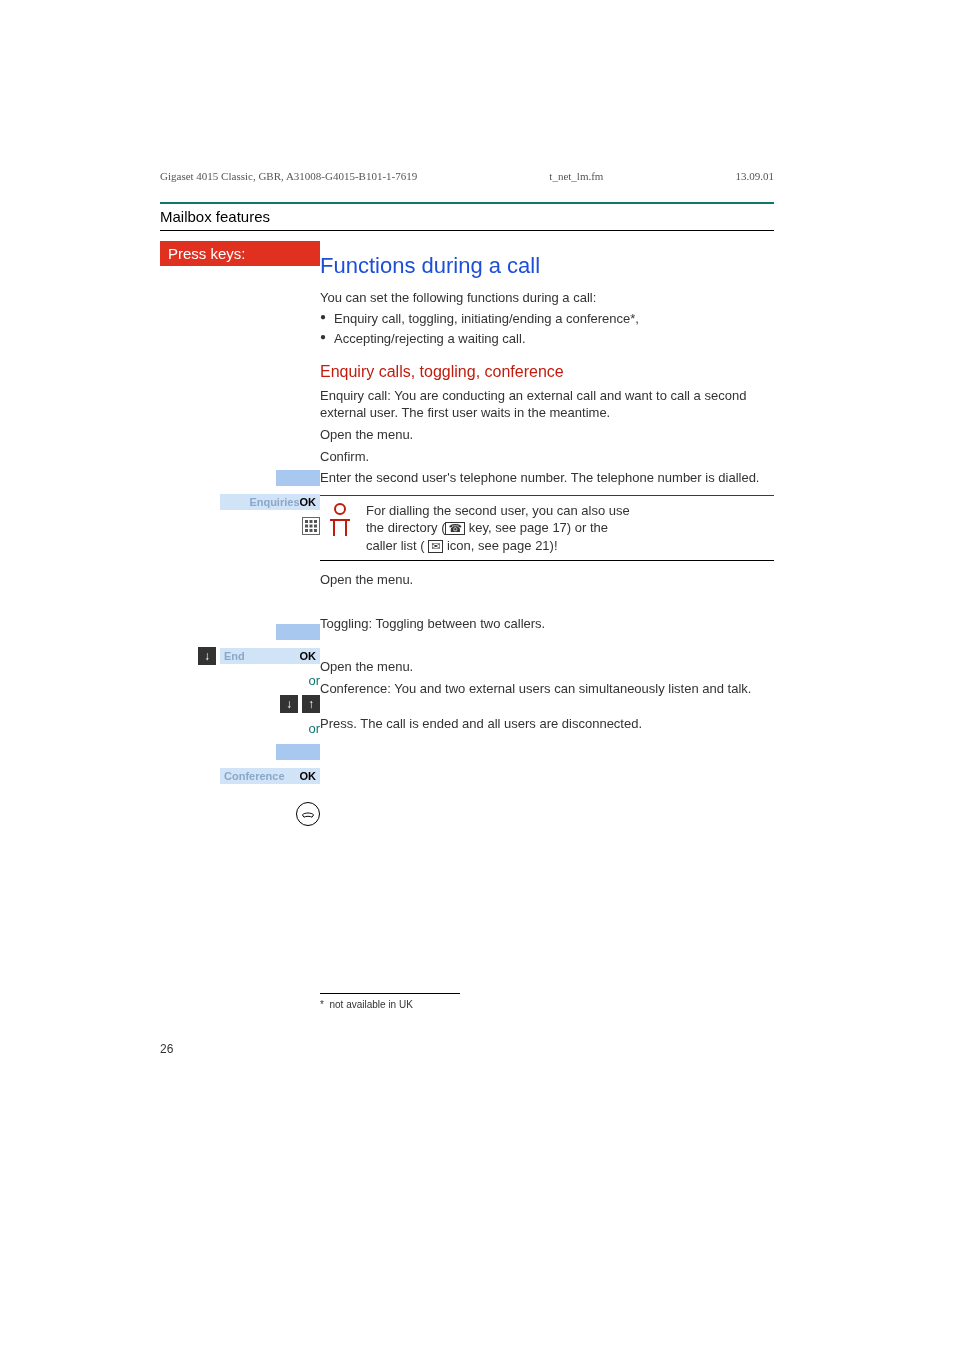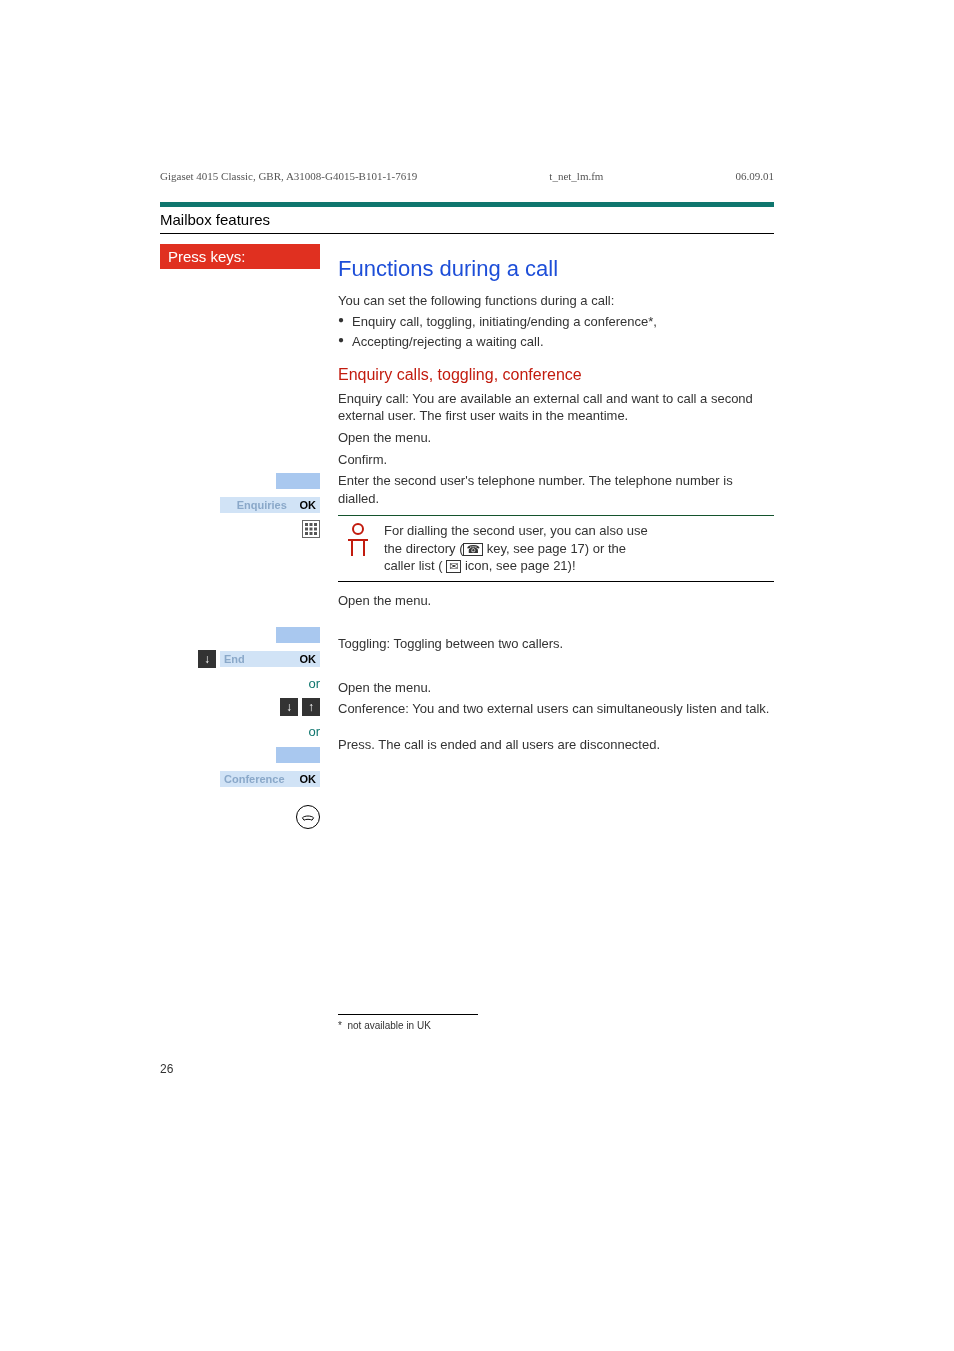--- a/index.html
+++ b/index.html
@@ -16,37 +16,36 @@
   }
   .header-line {
     font-size: 11px;
     color: #555;
     display: flex;
     justify-content: space-between;
     margin-bottom: 20px;
     font-family: Liberation Serif, serif;
   }
   .section-rule {
-    border-top: 5px solid #0f766e;
+    border-top: 2px solid #0f766e;
     border-bottom: 1px solid #000;
     padding: 4px 0;
     margin-bottom: 10px;
   }
   .section-title {
     font-size: 15px;
     color: #000;
   }
   .layout {
     display: flex;
     align-items: flex-start;
   }
   .sidebar {
     width: 160px;
     flex-shrink: 0;
-    margin-right: 18px;
   }
   .press-keys {
     background: #e03020;
     color: #fff;
     font-size: 15px;
     padding: 4px 8px;
   }
   .key-row {
     display: flex;
     justify-content: flex-end;
@@ -182,39 +181,39 @@
   }
 </style>
 </head>
 <body>
 
 <div class="page">
 
   <div class="header-line">
     <span>Gigaset 4015 Classic, GBR, A31008-G4015-B101-1-7619</span>
     <span>t_net_lm.fm</span>
-    <span>06.09.01</span>
+    <span>13.09.01</span>
   </div>
 
   <div class="section-rule">
     <span class="section-title">Mailbox features</span>
   </div>
 
   <div class="layout">
     <div class="sidebar">
       <div class="press-keys">Press keys:</div>
 
       <div style="height:198px"></div>
 
       <div class="key-row">
         <div class="menu-key"></div>
       </div>
       <div class="key-row">
         <div class="soft-key">
-          <span style="flex:1;text-align:center;color:#8aa8c9">Enquiries</span>
+          <span style="flex:1;text-align:right;color:#8aa8c9">Enquiries</span>
           <span>OK</span>
         </div>
       </div>
       <div class="key-row">
         <div class="num-key">
           <svg viewBox="0 0 16 16">
               <g fill="#555">
                 <rect x="2" y="2" width="3" height="3"></rect>
                 <rect x="6.5" y="2" width="3" height="3"></rect>
                 <rect x="11" y="2" width="3" height="3"></rect>
@@ -277,21 +276,21 @@
 
     <div class="content">
       <div class="h1">Functions during a call</div>
       <p>You can set the following functions during a call:</p>
       <ul class="bullets">
         <li>Enquiry call, toggling, initiating/ending a conference*,</li>
         <li>Accepting/rejecting a waiting call.</li>
       </ul>
 
       <div class="h2">Enquiry calls, toggling, conference</div>
-      <p>Enquiry call: You are available an external call and want to call a second external user. The first user waits in the meantime.</p>
+      <p>Enquiry call: You are conducting an external call and want to call a second external user. The first user waits in the meantime.</p>
 
       <p>Open the menu.</p>
       <p>Confirm.</p>
       <p>Enter the second user's telephone number. The telephone number is dialled.</p>
 
       <div class="tip-box">
         <div class="tip-icon">
           <svg viewBox="0 0 28 36">
               <circle cx="14" cy="7" r="5" fill="none" stroke="#c21b0e" stroke-width="2"></circle>
               <path d="M8 34 V18 H20 V34 M8 18 H4 M20 18 H24" fill="none" stroke="#c21b0e" stroke-width="2"></path>

